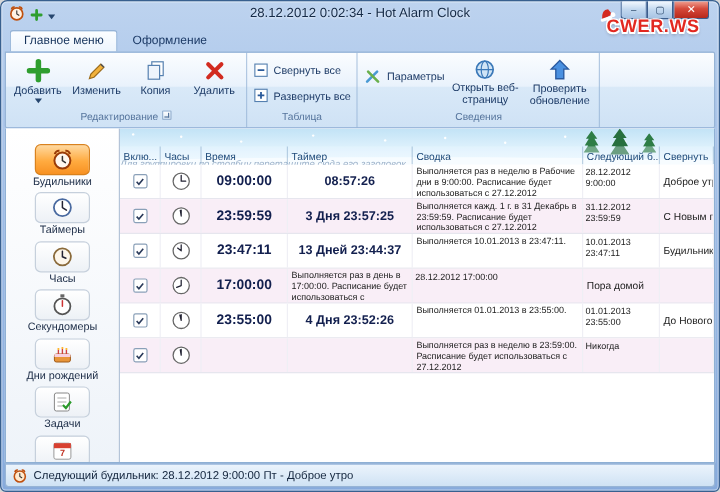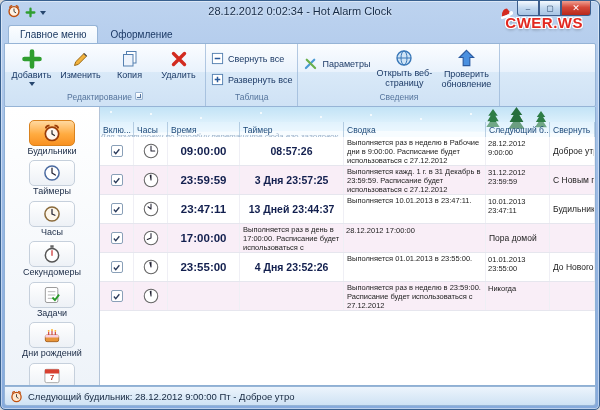--- a/index.html
+++ b/index.html
@@ -257,39 +257,39 @@
               <rect x="10" y="1.5" width="4" height="3" fill="#666"></rect>
               <circle cx="12" cy="13.5" r="8" fill="#fff" stroke="#555" stroke-width="1.8"></circle>
               <path d="M12 13.5 V8" stroke="#c33" stroke-width="1.5" stroke-linecap="round"></path>
             </svg>
           </div>
         <div class="side-label">Секундомеры</div>
       </div>
       <div class="side-item">
         <div class="side-tile">
             <svg width="20" height="20" viewBox="0 0 24 24">
-              <rect x="4" y="3" width="15" height="18" rx="2" fill="#fff" stroke="#888"></rect>
-              <path d="M7 8 h9 M7 12 h9 M7 16 h5" stroke="#aaa"></path>
-              <path d="M12.5 15 l3 3 l5 -6.5" stroke="#2a9a2a" stroke-width="2.2" fill="none"></path>
-            </svg>
-          </div>
-        <div class="side-label">Задачи</div>
-      </div>
-      <div class="side-item">
-        <div class="side-tile">
-            <svg width="20" height="20" viewBox="0 0 24 24">
               <rect x="4" y="12" width="16" height="8" rx="2" fill="#e8953a" stroke="#a05a18"></rect>
               <rect x="4" y="12" width="16" height="3" fill="#f8d0e0"></rect>
               <path d="M8 12 V8 M12 12 V7 M16 12 V8" stroke="#d04040" stroke-width="1.4"></path>
               <circle cx="8" cy="7" r="1.1" fill="#ffb020"></circle>
               <circle cx="12" cy="6" r="1.1" fill="#ffb020"></circle>
               <circle cx="16" cy="7" r="1.1" fill="#ffb020"></circle>
             </svg>
           </div>
         <div class="side-label">Дни рождений</div>
+      </div>
+      <div class="side-item">
+        <div class="side-tile">
+            <svg width="20" height="20" viewBox="0 0 24 24">
+              <rect x="4" y="3" width="15" height="18" rx="2" fill="#fff" stroke="#888"></rect>
+              <path d="M7 8 h9 M7 12 h9 M7 16 h5" stroke="#aaa"></path>
+              <path d="M12.5 15 l3 3 l5 -6.5" stroke="#2a9a2a" stroke-width="2.2" fill="none"></path>
+            </svg>
+          </div>
+        <div class="side-label">Задачи</div>
       </div>
       <div class="side-item">
         <div class="side-tile">
             <svg width="20" height="20" viewBox="0 0 24 24">
               <rect x="3.5" y="4" width="17" height="16" rx="2" fill="#fff" stroke="#999"></rect>
               <rect x="3.5" y="4" width="17" height="5" fill="#d84030"></rect>
               <text x="12" y="17" font-size="9" fill="#c03020" text-anchor="middle" font-weight="bold">7</text>
             </svg>
           </div>
         <div class="side-label">Календарь</div>

